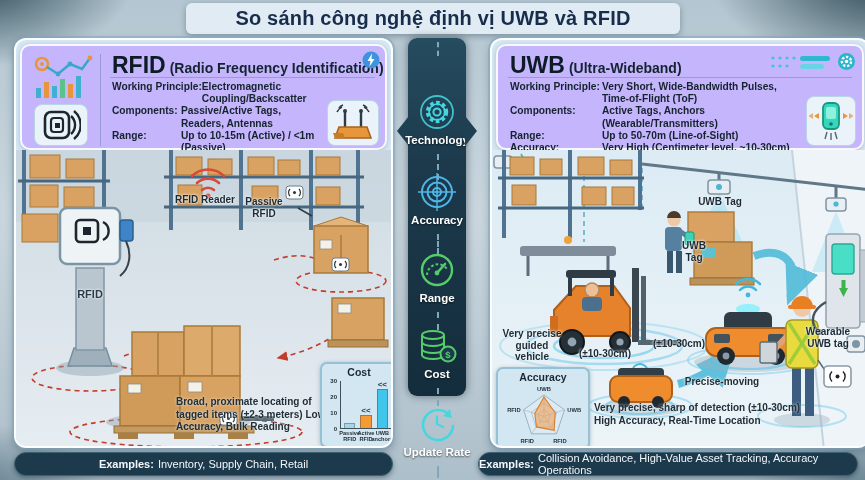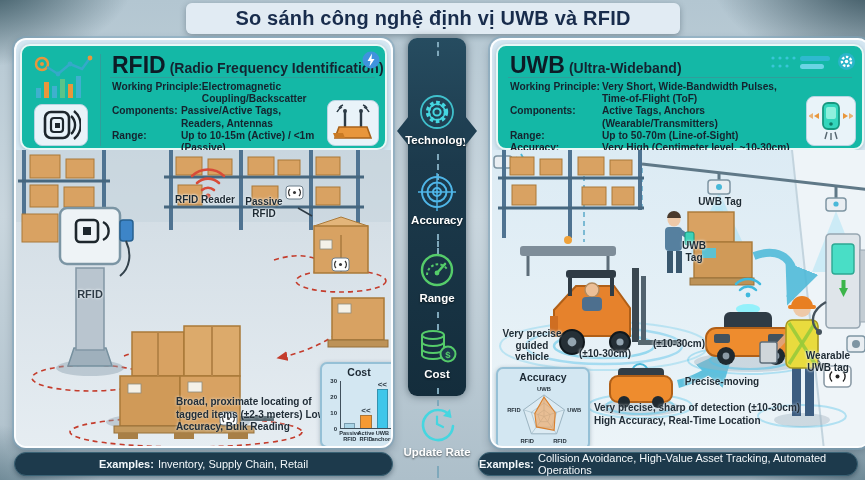--- a/index.html
+++ b/index.html
@@ -25,21 +25,21 @@
   .panel {
     position:absolute; top:38px; height:410px; border-radius:12px;
     border:2px solid rgba(255,255,255,.95);
     box-shadow:0 0 0 2px rgba(125,165,190,.5), 0 4px 10px rgba(10,30,45,.3);
     background:#d5e7f2; overflow:hidden;
   }
   .panel.left { left:14px; width:379px; }
   .panel.right { left:478px; width:380px;margin-left:12px; }
   .info-card {
     position:absolute; left:4px; top:4px; right:4px; height:106px;
-    background:#14b8a6; border:2px solid rgba(255,255,255,.9); border-radius:10px;
+    background:#c4b5fd; border:2px solid rgba(255,255,255,.9); border-radius:10px;
     box-shadow:0 1px 4px rgba(40,70,95,.25);
   }
   .panel-header { position:absolute; top:6px; white-space:nowrap; }
   .panel-title { font-size:23px; font-weight:800; color:#0d1b26; }
   .panel-subtitle { font-size:14px; font-weight:700; color:#142330; margin-left:4px; }
   .spec-list { position:absolute; }
   .spec-row { display:flex; font-size:10.2px; line-height:12.2px; color:#15232e; }
   .spec-label { font-weight:800; flex:0 0 auto; }
   .rfid-specs .spec-label { min-width:69px; }
   .uwb-specs .spec-label { min-width:92px; }
@@ -605,21 +605,21 @@
           <circle cx="364" cy="194" r="4" fill="#7e95a3"></circle>
         </g>
       </svg>
 
       <div class="scene-label" style="left:200px;top:46px;width:56px">UWB Tag</div>
       <div class="scene-label" style="left:186px;top:90px;width:32px">UWB Tag</div>
       <div class="scene-label" style="left:6px;top:178px;width:68px">Very precise guided vehicle</div>
       <div class="scene-label" style="left:82px;top:198px;width:62px">(±10-30cm)</div>
       <div class="scene-label" style="left:156px;top:188px;width:62px">(±10-30cm)</div>
       <div class="scene-label" style="left:190px;top:226px;width:80px">Precise-moving</div>
-      <div class="scene-label" style="left:308px;top:200px;width:56px">Wearable UWB tag</div>
+      <div class="scene-label" style="left:308px;top:176px;width:56px">Wearable UWB tag</div>
       <div class="scene-note" style="left:102px;top:252px;width:228px">Very precise, sharp of detection (±10-30cm) High Accuracy, Real-Time Location</div>
 
       <div class="chart-card radar-card">
         <div class="chart-title">Accuracy</div>
         <svg width="86" height="65" viewBox="0 0 92 68">
             <polygon points="46.0,12.0 67.9,27.9 59.5,53.6 32.5,53.6 24.1,27.9" fill="#dcebf3" stroke="#8fa9b8" stroke-width="0.9"></polygon>
             <polygon points="46.0,20.7 59.6,30.6 54.4,46.5 37.6,46.5 32.4,30.6" fill="none" stroke="#9db8c6" stroke-width="0.7"></polygon>
             <polygon points="46.0,28.1 52.6,32.9 50.1,40.6 41.9,40.6 39.4,32.9" fill="none" stroke="#9db8c6" stroke-width="0.7"></polygon>
             <line x1="46" y1="35" x2="46" y2="12" stroke="#9db8c6" stroke-width="0.7"></line>
             <line x1="46" y1="35" x2="67.87429987478853" y2="27.89260912937621" stroke="#9db8c6" stroke-width="0.7"></line>
@@ -701,16 +701,16 @@
     </div>
     <div class="col-dash" style="top:428px;height:12px"></div>
   </div>
 
   <div class="examples-bar left">
     <b>Examples:</b>
     <span class="ex-text">Inventory, Supply Chain, Retail</span>
   </div>
   <div class="examples-bar right">
     <b>Examples:</b>
-    <span class="ex-text">Collision Avoidance, High-Value Asset Tracking, Automated Operations</span>
+    <span class="ex-text">Collision Avoidance, High-Value Asset Tracking, Accuracy Operations</span>
   </div>
 
 </div>
 
 </body></html>

